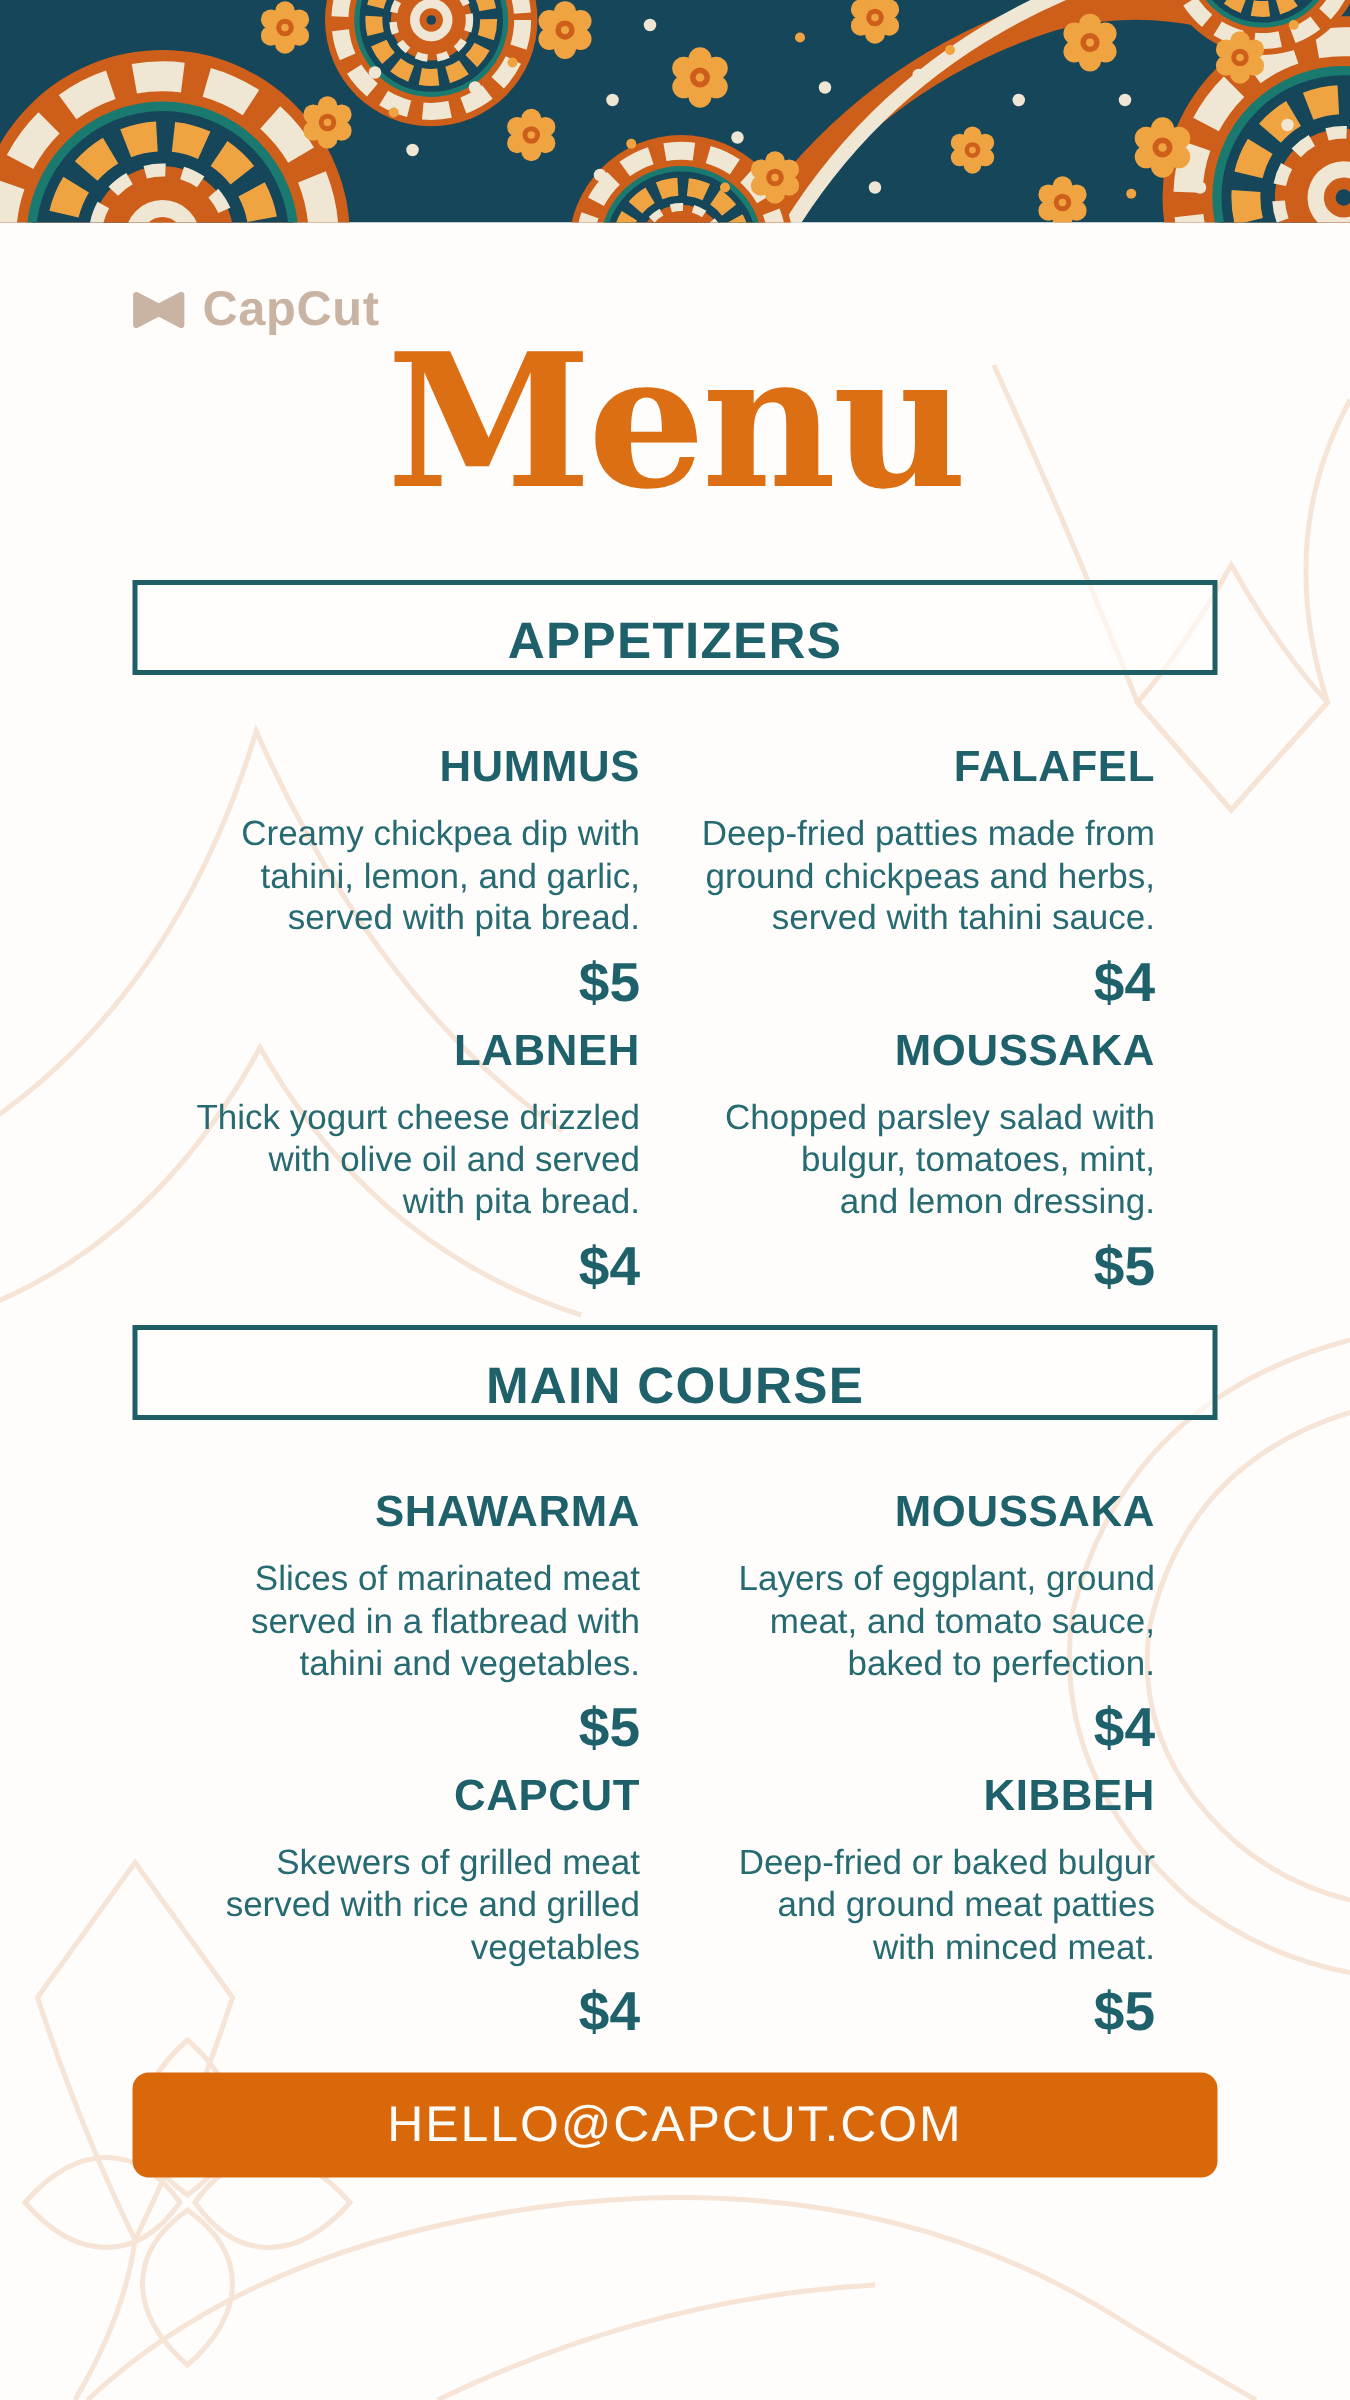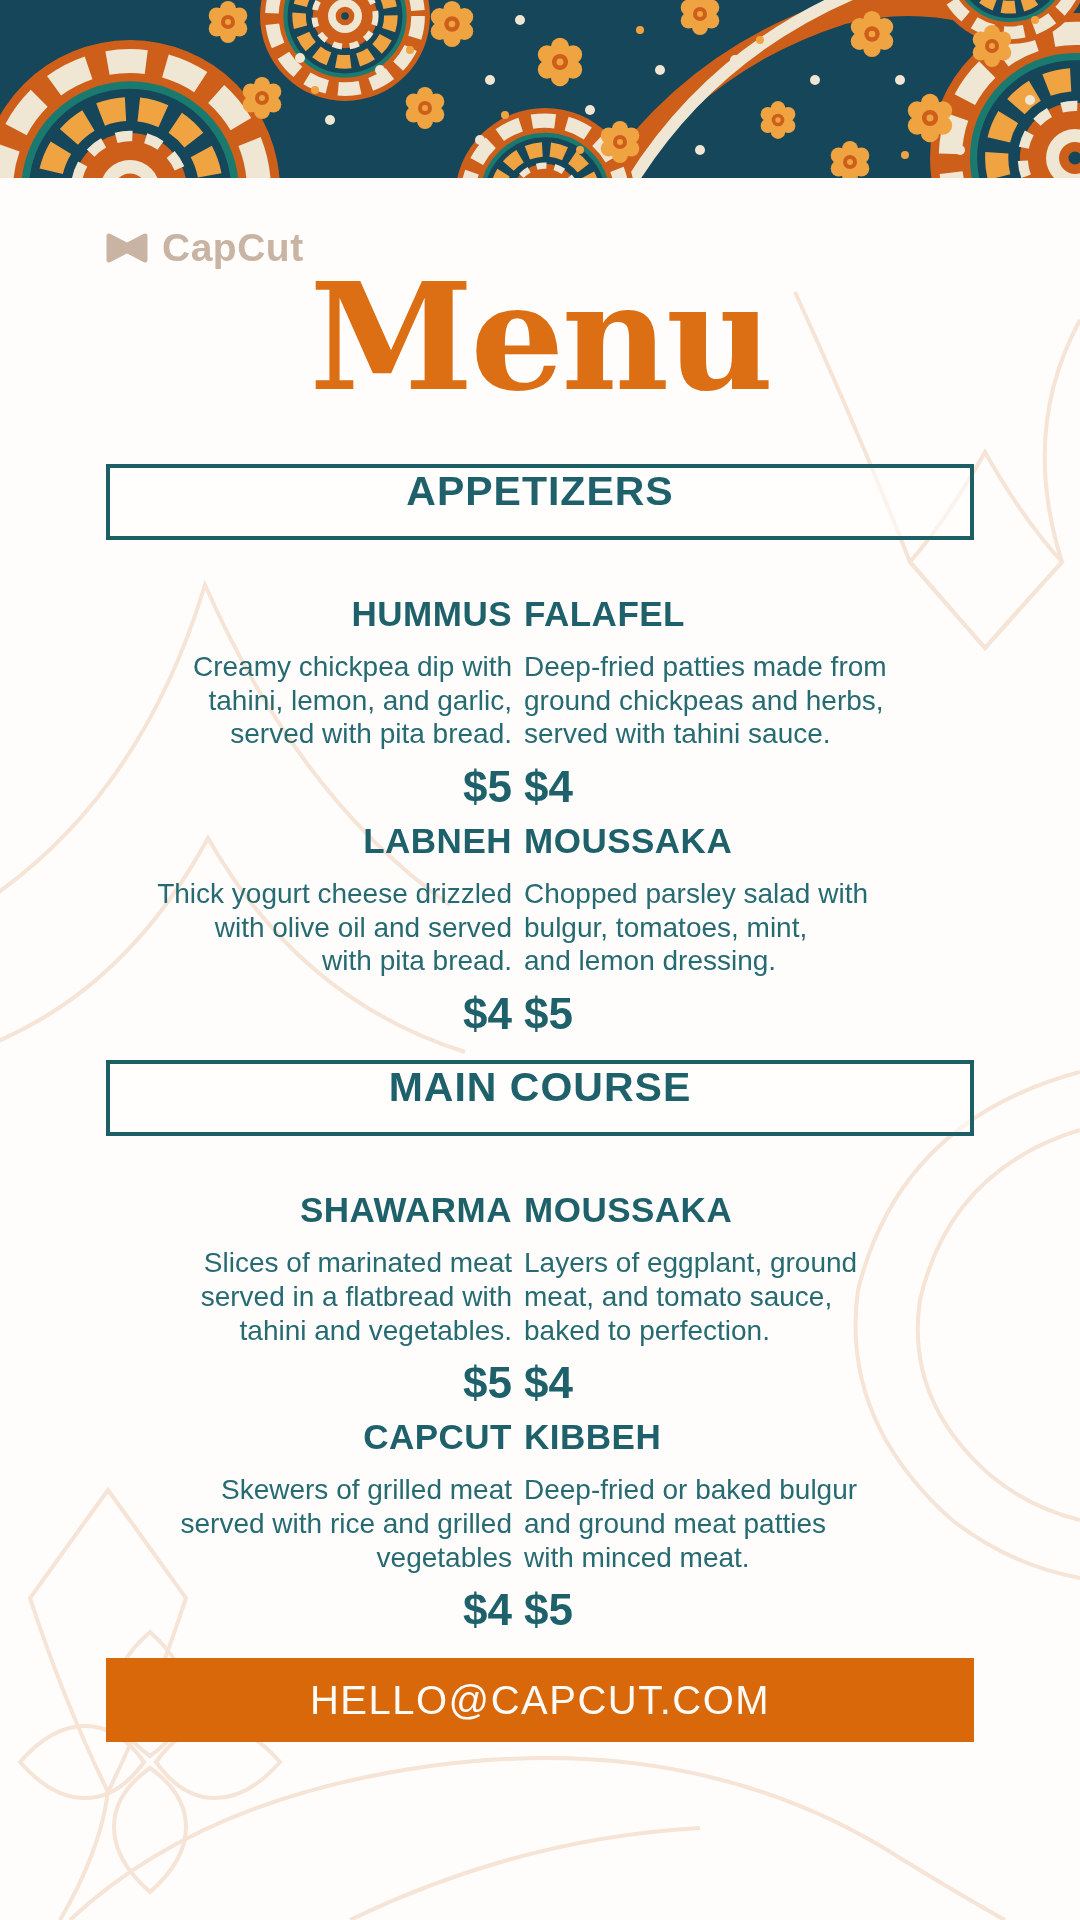--- a/index.html
+++ b/index.html
@@ -37,56 +37,56 @@
     text-align:center;
     letter-spacing:-3px;
     margin-top:-6px;
   }
 
   .section-header {
     width:868px; height:76px;
     margin:52px auto 0;
     border:4px solid #1E5F66;
     background:rgba(255,255,255,0.55);
-    display:flex; align-items:flex-start; justify-content:center;
+    display:flex; align-items:flex-end; justify-content:center;
   }
   .section-header .heading {
     color:#1F616B; font-size:41px; font-weight:700; letter-spacing:1px;
   }
   .section-header.second { margin-top:24px; }
 
   .items-grid {
     width:856px; margin:54px auto 0;
     display:grid;
     grid-template-columns:400px 400px;
     column-gap:56px;
     row-gap:46px;
     gap:12px;
   }
   .item.left  { text-align:right; }
-  .item.right { text-align:left; }
+  .item.right { text-align:right; }
   .item-name  {
     color:#1F616B; font-size:35px; font-weight:700; letter-spacing:0.5px;
     line-height:1.15;
   }
   .item-desc  {
     margin-top:16px;
     color:#266A72; font-size:28px; line-height:1.2;
     white-space:pre-line;
   }
   .item-price {
     margin-top:14px;
     color:#1F616B; font-size:44px; font-weight:700; line-height:1;
   }
 
   .footer-bar {
     width:868px; height:84px;
     margin:26px auto 0;
     background:#D8680A;
-    display:flex; align-items:center; justify-content:center;
+    display:flex; align-items:center; justify-content:center;border-radius:13px;
   }
   .footer-contact {
     color:#FDFBF8; font-size:40px; letter-spacing:1.5px; font-weight:400;
   }
 </style>
 </head>
 <body>
 
 <svg class="bg-ornaments" viewBox="0 0 1080 1920" aria-hidden="true">
   <g fill="none" stroke="#F6E4D6" stroke-width="4">

